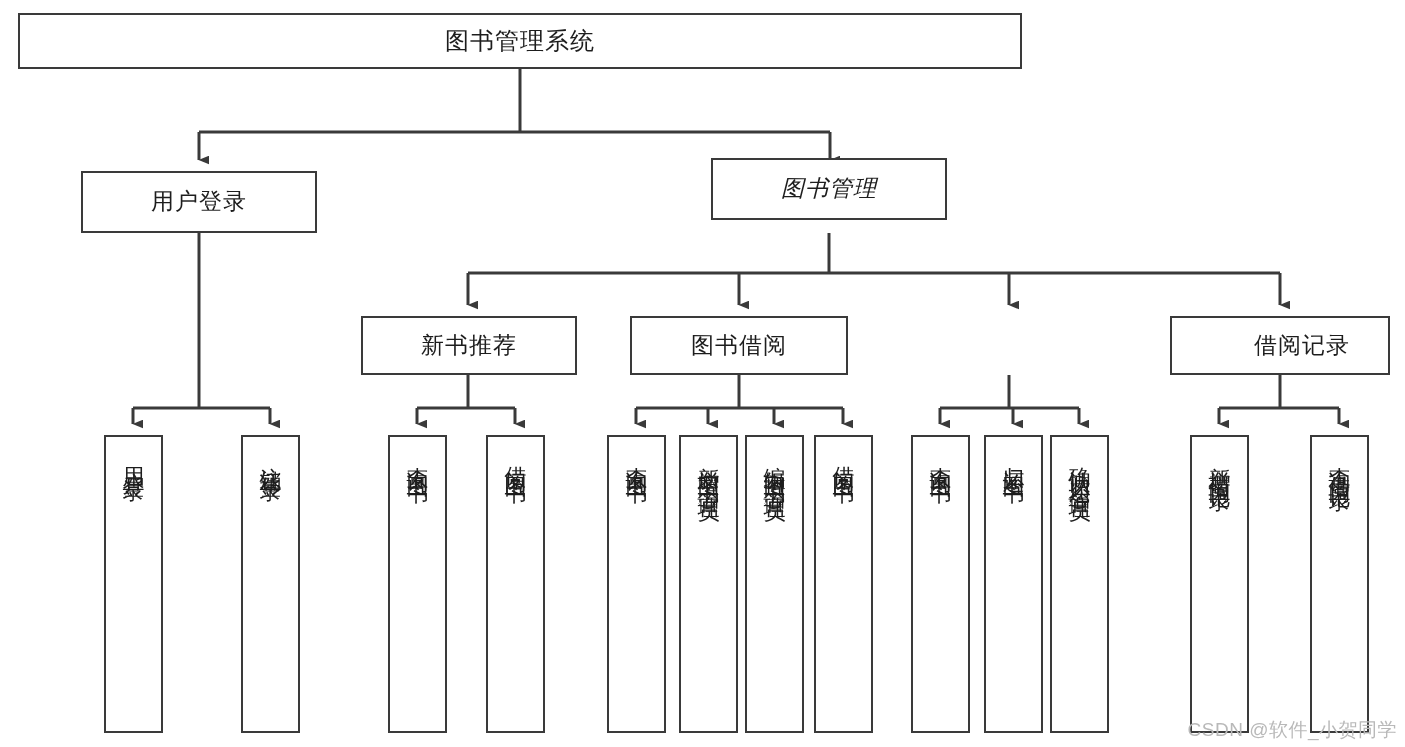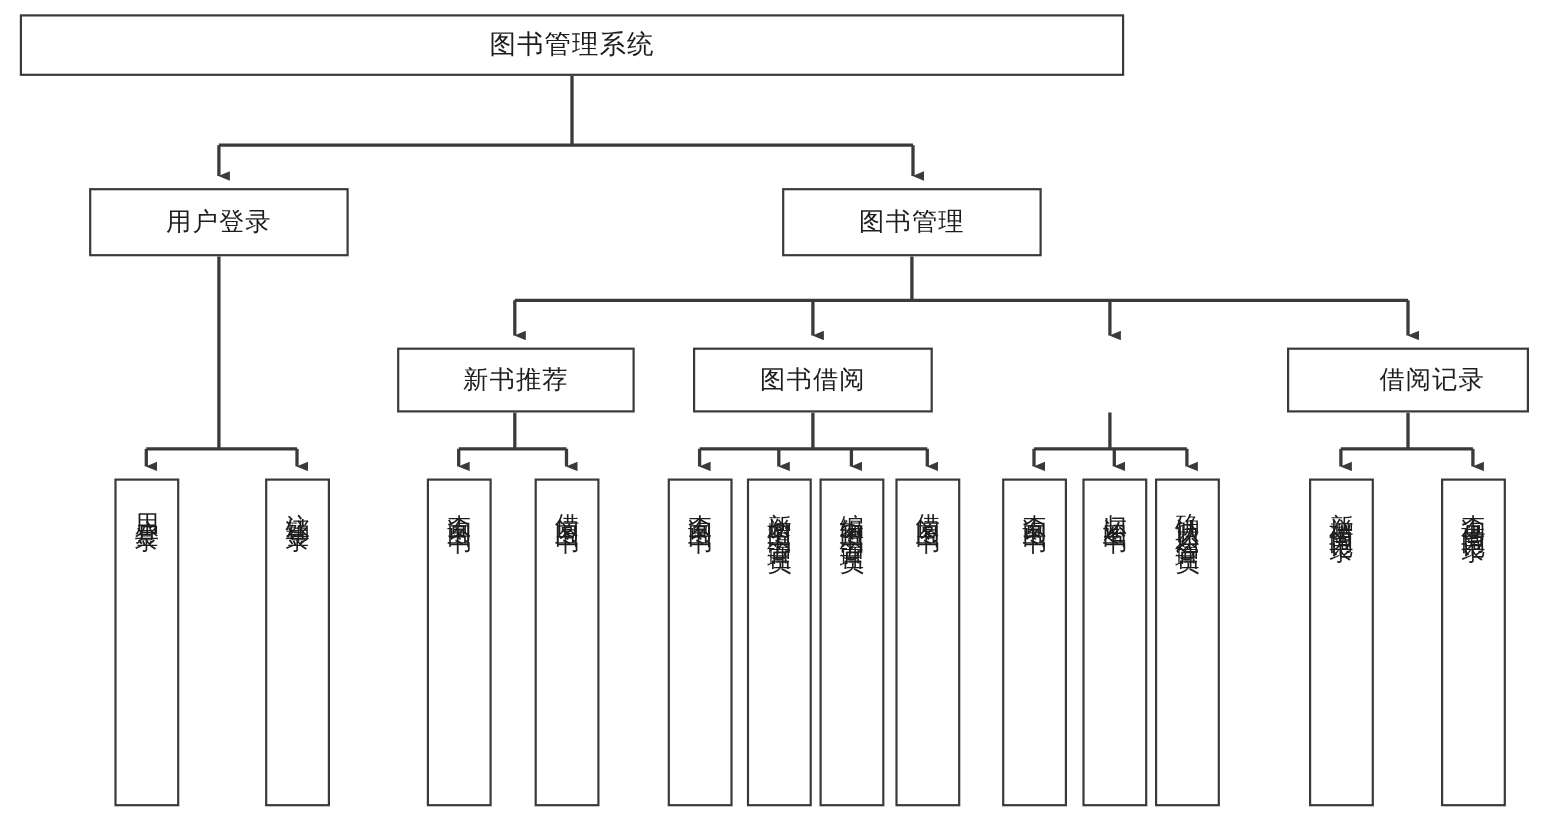--- a/index.html
+++ b/index.html
@@ -125,21 +125,21 @@
     </g>
   </svg>
 
   <div class="node horizontal root" style="left:18px; top:13px; width:1004px; height:56px;">
     <span class="node-label">图书管理系统</span>
   </div>
 
   <div class="node horizontal" style="left:81px; top:171px; width:236px; height:62px;">
     <span class="node-label">用户登录</span>
   </div>
-  <div class="node horizontal" style="left:711px; top:171px; width:236px; height:62px;">
+  <div class="node horizontal" style="left:711px; top:158px; width:236px; height:62px;font-style:italic;">
     <span class="node-label">图书管理</span>
   </div>
 
   <div class="node horizontal" style="left:630px; top:316px; width:218px; height:59px;">
     <span class="node-label">图书借阅</span>
   </div>
   <div class="node horizontal" style="left:361px; top:316px; width:216px; height:59px;">
     <span class="node-label">新书推荐</span>
   </div>
   <div class="node horizontal" style="left:1170px; top:316px; width:220px; height:59px;padding-left:44px;">
@@ -179,14 +179,15 @@
   <div class="node vertical" style="left:1050px; top:435px; width:59px; height:298px;">
     <span class="node-label">确认归还（管理员）</span>
   </div>
   <div class="node vertical" style="left:1190px; top:435px; width:59px; height:298px;">
     <span class="node-label">新增借阅记录</span>
   </div>
   <div class="node vertical" style="left:1310px; top:435px; width:59px; height:298px;">
     <span class="node-label">查询借阅记录</span>
   </div>
 
+  <div class="watermark">CSDN @软件_小贺同学</div>
 
 </div>
 
 </body></html>

